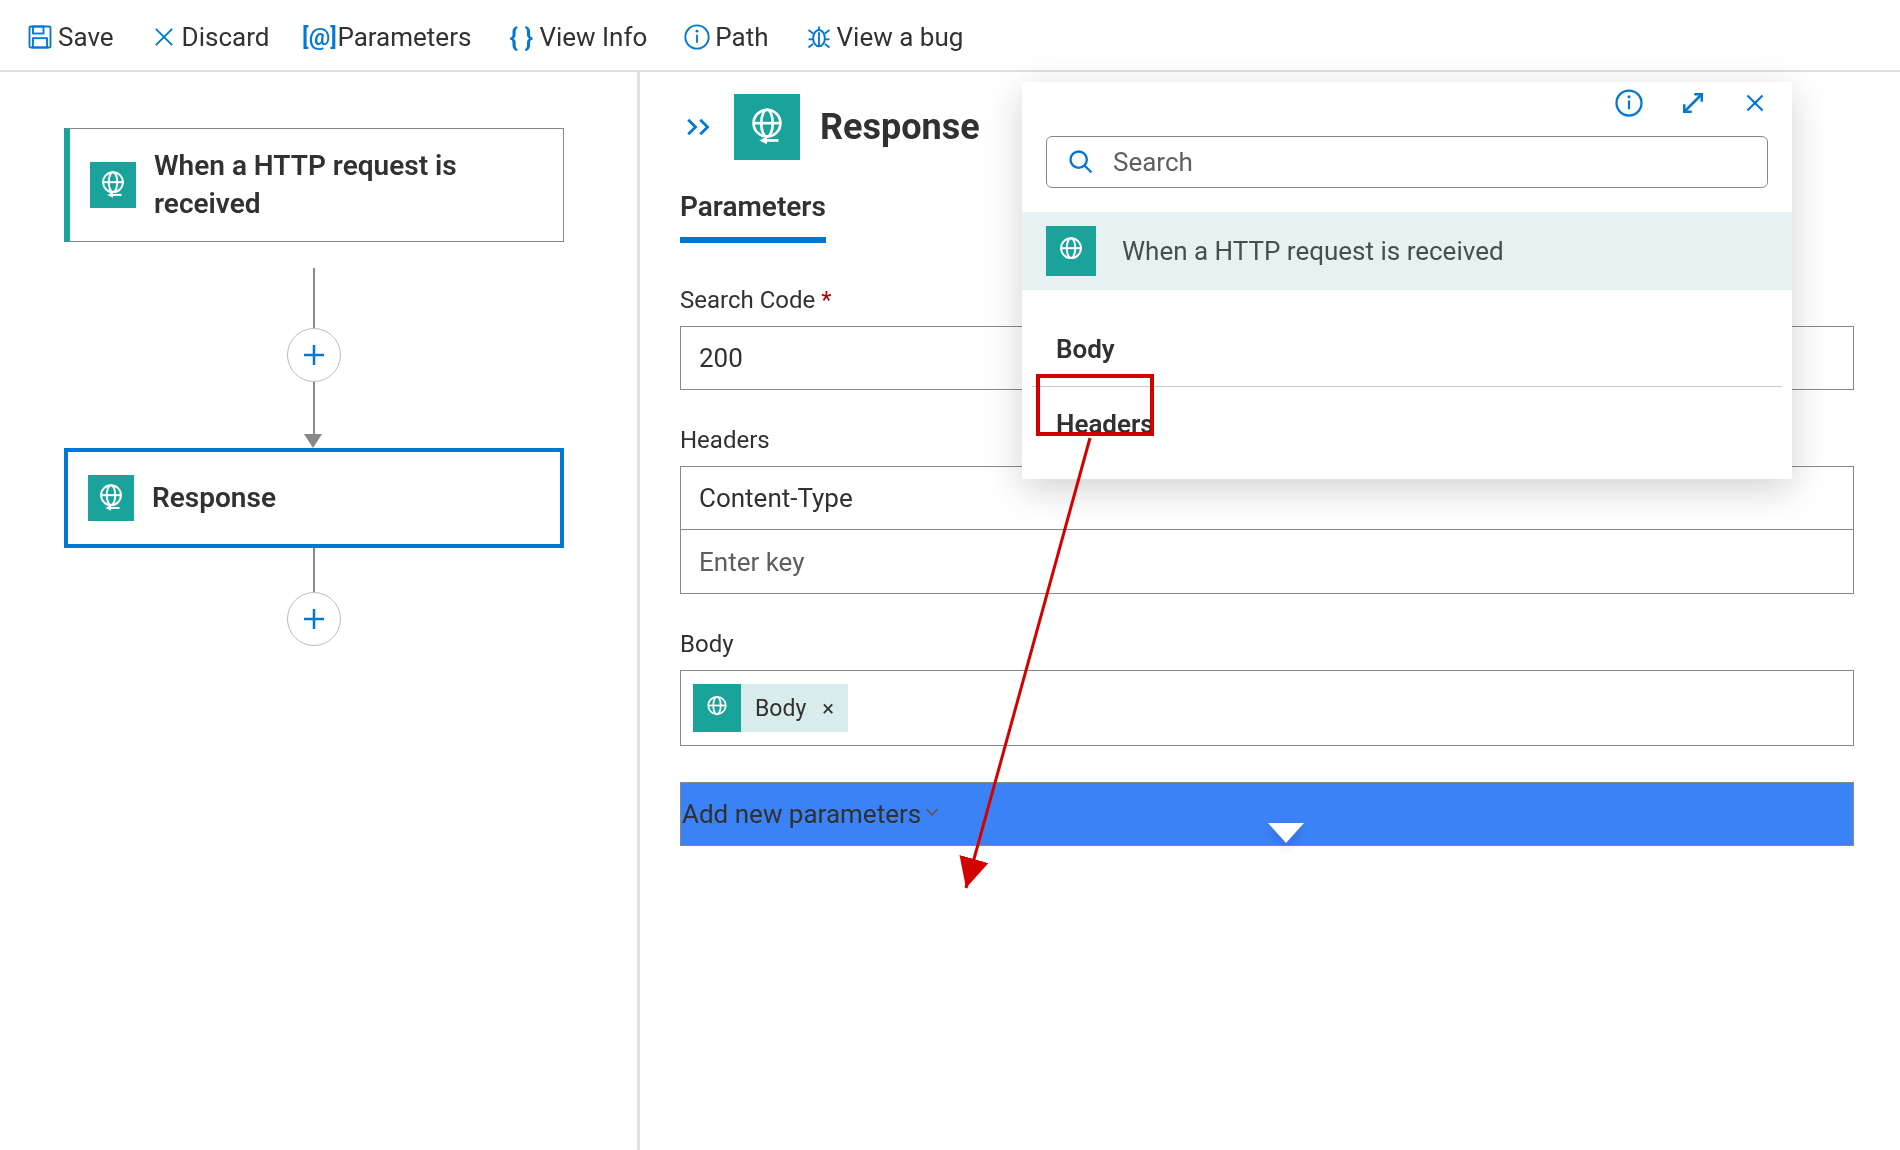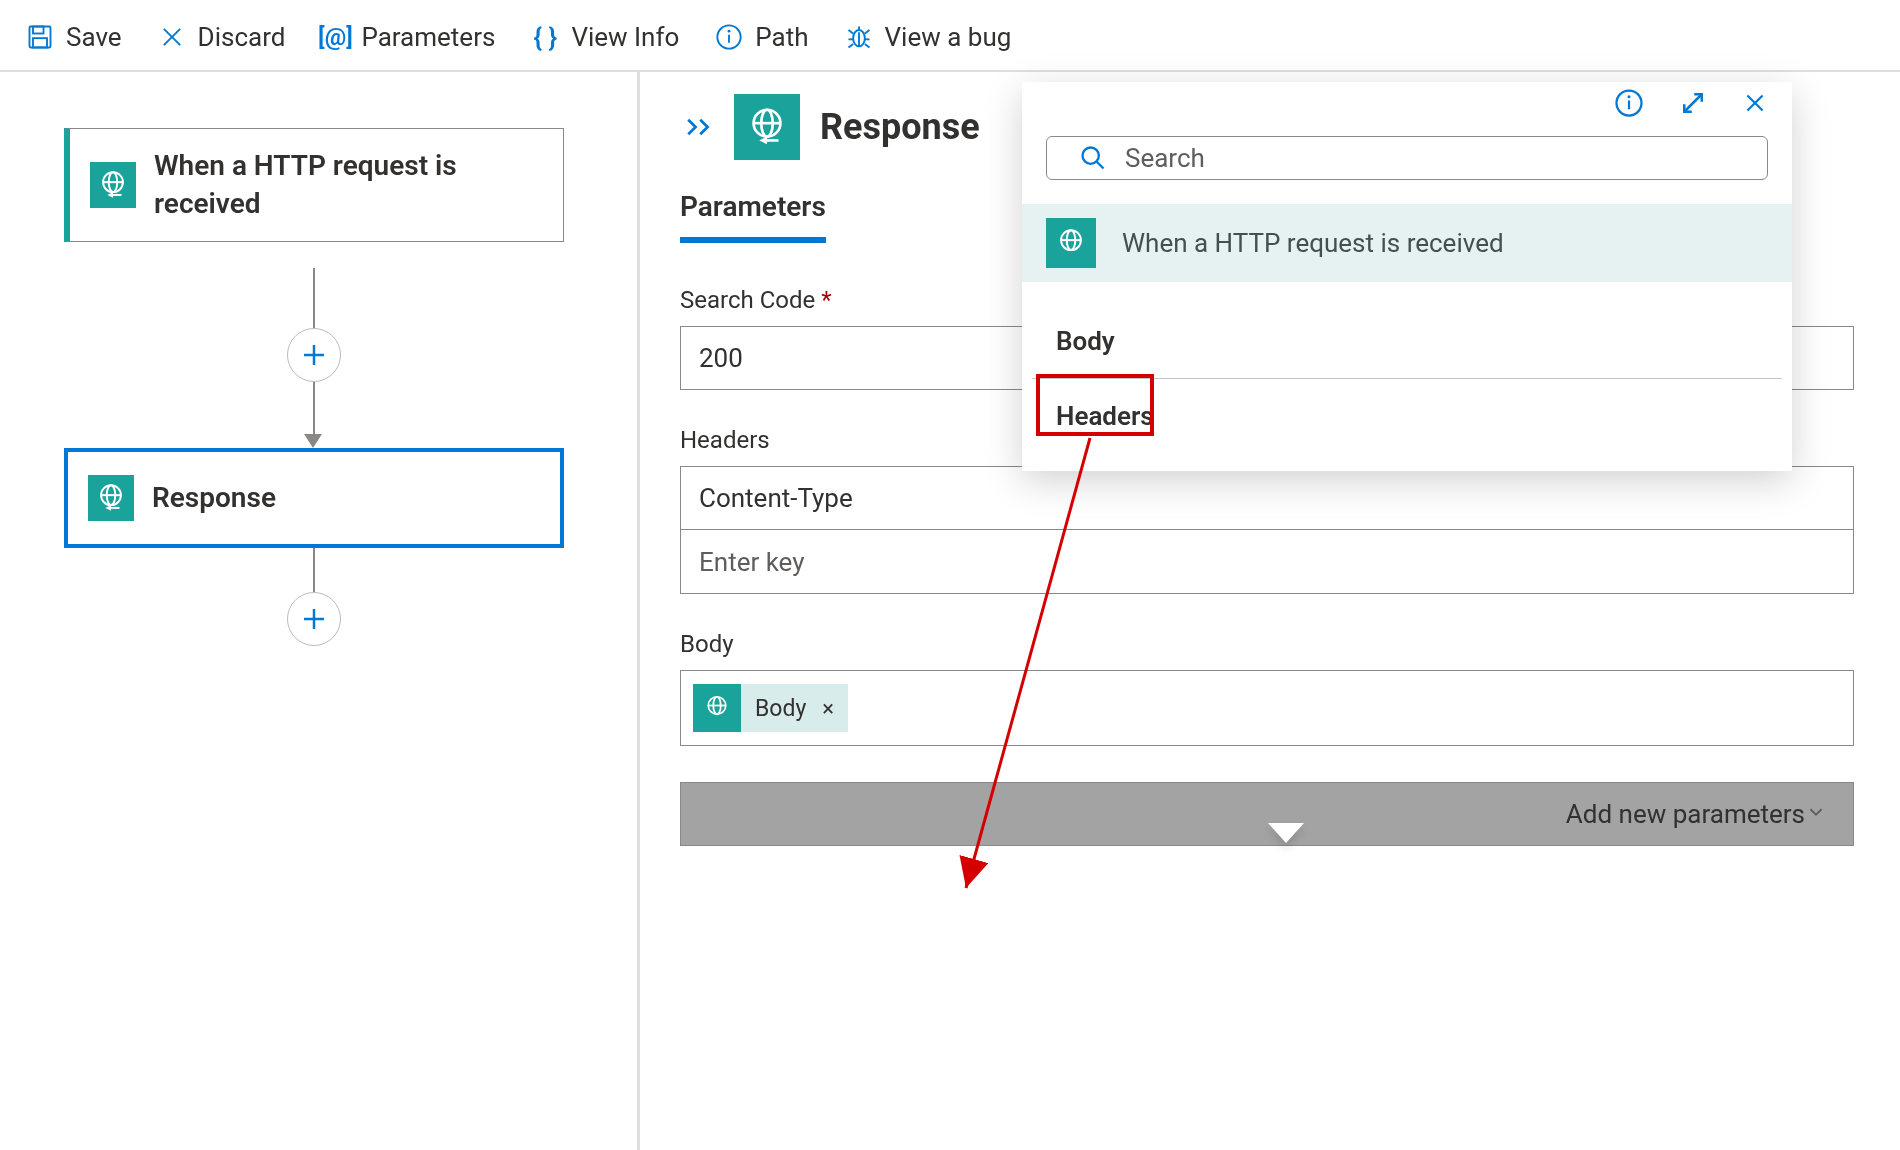--- a/index.html
+++ b/index.html
@@ -15,21 +15,21 @@
   }
 
   
   .cmdbar {
     display:flex; align-items:center; gap:10px;
     padding: 16px 18px 12px 18px;
     border-bottom: 2px solid #e1dfdd;
     height:72px;
   }
   .cmd-btn {
-    display:flex; align-items:center; gap:10px;
+    display:flex; align-items:center; gap:2px;
     padding: 6px 18px 6px 6px;
     cursor:pointer;
     color:#323130;
     font-size:26px;
     border-radius:4px;
   }
   .cmd-icon { color:#0078d4; display:inline-flex; align-items:center; justify-content:center; width:32px; height:32px; }
   .cmd-icon svg { width:28px; height:28px; }
 
   
@@ -108,44 +108,44 @@
     display:inline-flex; align-items:center; height:48px;
     background:#d7eceb; 
   }
   .token .tic { width:48px; height:48px; background:#1aa39a; display:flex; align-items:center; justify-content:center; }
   .token .tic svg { width:30px; height:30px; }
   .token .tlabel { padding:0 14px; font-size:23px; }
   .token .tx { padding:0 14px 0 2px; font-size:22px; cursor:pointer; color:#323130;}
 
   .dropdown {
     width:100%; height:64px; border:1px solid #8a8886; font-size:26px;
-    padding:0 26px; display:flex; align-items:center; justify-content:flex-end;
-    background:#a3a3a3; cursor:pointer; color:#323130;
+    padding:0 1px; display:flex; align-items:center; justify-content:flex-start;
+    background:#3b82f6; cursor:pointer; color:#323130;
   }
   .dropdown .chev { color:#605e5c; }
 
   
   .flyout {
     position:absolute; left:1022px; top:82px;
     width:770px; background:#fff;
     box-shadow: 0 10px 36px rgba(0,0,0,0.18);
     padding-bottom:18px;
   }
   .flyout-top {
     display:flex; align-items:center; justify-content:flex-end; gap:34px;
     padding:6px 24px 18px 24px;
   }
   .fly-ic { color:#0078d4; cursor:pointer; display:inline-flex;}
   .fly-ic svg { width:30px; height:30px; }
   .fly-ic.close svg { width:26px; height:26px; }
 
   .fly-search {
     margin: 0 24px 24px 24px;
-    height:44px; border:1px solid #8a8886; border-radius:6px;
-    display:flex; align-items:center; gap:18px; padding:0 32px;
+    height:52px; border:1px solid #8a8886; border-radius:6px;
+    display:flex; align-items:center; gap:18px; padding:0 20px;
   }
   .fly-search svg { width:28px; height:28px; color:#0078d4; }
   .fly-search .ph { color:#605e5c; font-size:26px; }
 
   .fly-source {
     background:#e6f2f1; display:flex; align-items:center; gap:26px;
     padding:14px 24px; margin-bottom:22px;
   }
   .fly-source .ic { width:50px; height:50px; background:#1aa39a; display:flex; align-items:center; justify-content:center; }
   .fly-source .ic svg { width:34px; height:34px; }

